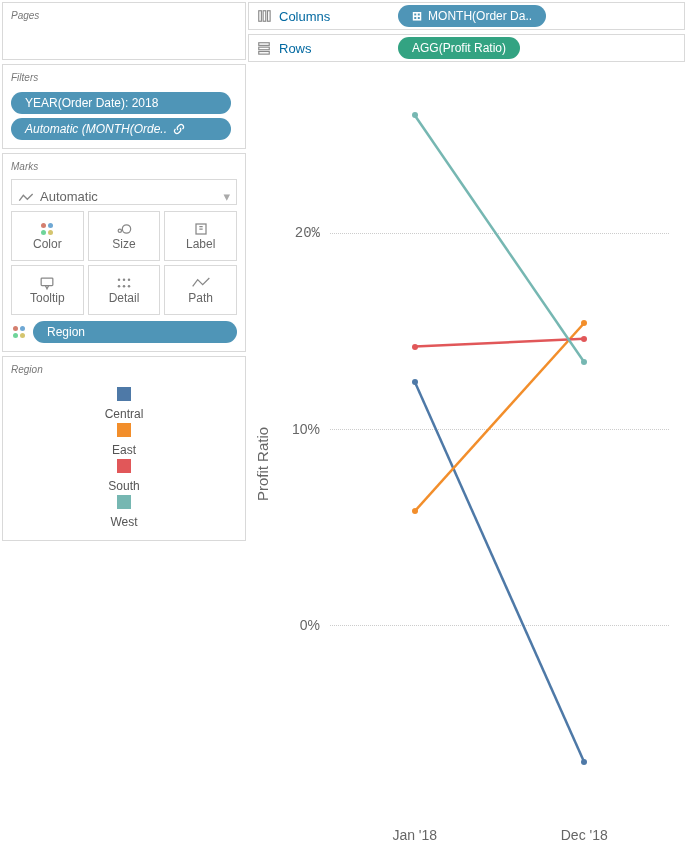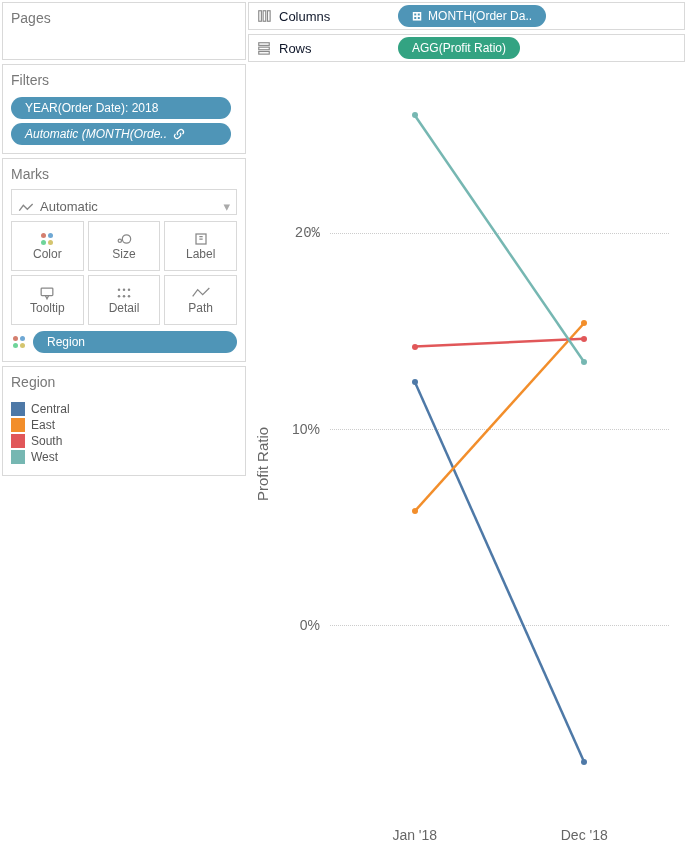--- a/index.html
+++ b/index.html
@@ -16,42 +16,43 @@
     .left-col { width: 248px; display: flex; flex-direction: column; }
     .right-col { flex: 1; display: flex; flex-direction: column; }
     .card {
       border: 1px solid #d9d9d9;
       background: #fff;
       margin: 2px;
     }
     .card-title {
       padding: 7px 8px;
       color: #787878;
-      font-size: 14px;
+      font-size: 10px;
+      font-style: italic;
     }
     .shelf-row {
       display: flex;
       align-items: center;
       height: 28px;
       border: 1px solid #d9d9d9;
       margin: 2px 2px 2px 0;
       background: #fff;
     }
     .shelf-icon {
       width: 18px;
       display: flex;
       justify-content: center;
       color: #888;
       font-size: 14px;
       margin-left: 6px;
     }
     .shelf-label {
       width: 125px;
       padding-left: 6px;
-      color: #0f172a;
+      color: #0369a1;
     }
     .pill {
       display: inline-flex;
       align-items: center;
       height: 22px;
       border-radius: 11px;
       padding: 0 14px;
       color: #fff;
       font-size: 12px;
       white-space: nowrap;
@@ -99,20 +100,21 @@
     }
     .color-pill-row .pill { flex: 1; }
     .legend-body { padding: 4px 8px 10px 8px; }
     .legend-item {
       display: flex;
       align-items: center;
       gap: 6px;
       padding: 1px 0;
       font-size: 12px;
       color: #555;
+      flex-direction: column;
     }
     .legend-swatch {
       width: 14px;
       height: 14px;
     }
     .chart-area {
       flex: 1;
       position: relative;
       margin: 2px 2px 2px 0;
       background: #fff;

